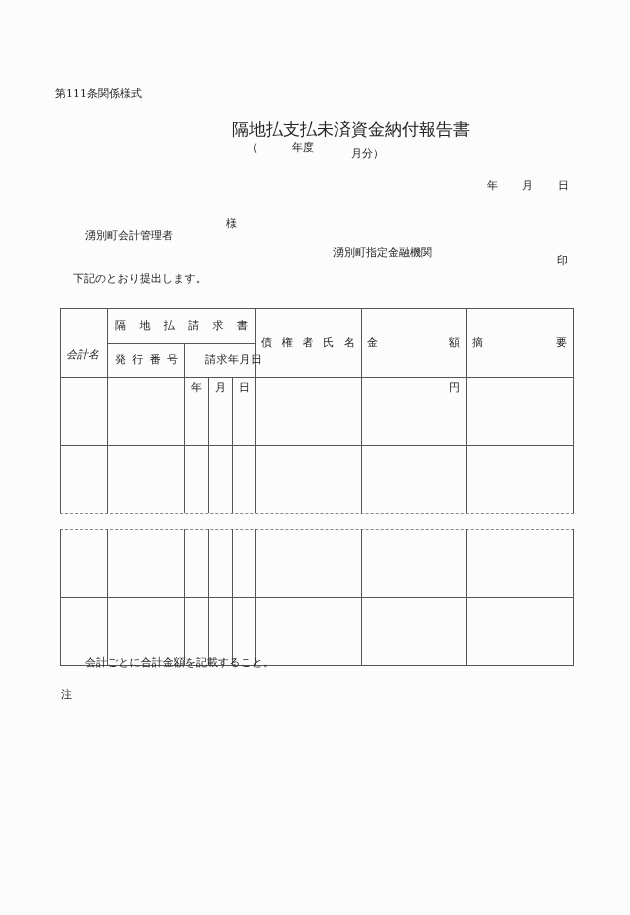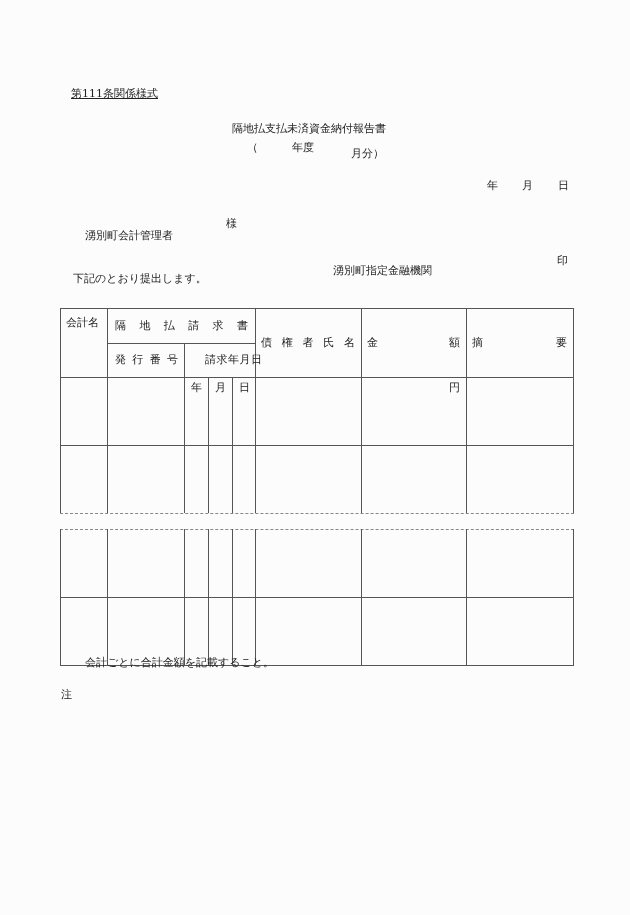--- a/index.html
+++ b/index.html
@@ -2,31 +2,31 @@
 <html><head>
 <meta charset="utf-8">
 <style>
   html, body { margin: 0; padding: 0; }
   body {
     width: 630px; height: 915px; background: #fcfcfc;
     font-family: "DejaVu Serif", "Liberation Serif", serif;
     color: #222; position: relative; overflow: hidden;
   }
   .abs { position: absolute; white-space: nowrap; font-size: 11px; line-height: 14px; }
-  .title { font-size: 11px; }
+  .title { font-size: 17px; }
   .spread { display: flex; justify-content: space-between; }
   .hline { position: absolute; height: 0; border-top: 1px solid #555; }
   .vline { position: absolute; width: 0; border-left: 1px solid #555; }
   .dash { position: absolute; height: 0; border-top: 1px dashed #888; }
   .cell-text { position: absolute; font-size: 11px; line-height: 14px; white-space: nowrap; }
 </style>
 </head>
 <body>
 
-<div class="abs" style="left:71px; top:87px;text-decoration:underline;">第111条関係様式</div>
+<div class="abs" style="left:55px; top:87px;">第111条関係様式</div>
 
 <div class="abs title" style="left:232px; top:122px;">隔地払支払未済資金納付報告書</div>
 
 <div>
   <span class="abs" style="left:247px; top:141px;">（</span>
   <span class="abs" style="left:292px; top:141px;">年度</span>
   <span class="abs" style="left:351px; top:147px;">月分）</span>
 </div>
 
 <div>
@@ -34,21 +34,21 @@
   <span class="abs" style="left:522px; top:179px;">月</span>
   <span class="abs" style="left:558px; top:179px;">日</span>
 </div>
 
 <div>
   <span class="abs" style="left:85px; top:217px;margin-top:12px;">湧別町会計管理者</span>
   <span class="abs" style="left:226px; top:217px;">様</span>
 </div>
 
 <div>
-  <span class="abs" style="left:333px; top:264px;">湧別町指定金融機関</span>
+  <span class="abs" style="left:333px; top:246px;">湧別町指定金融機関</span>
   <span class="abs" style="left:557px; top:254px;">印</span>
 </div>
 
 <div class="abs" style="left:73px; top:272px;">下記のとおり提出します。</div>
 
 <div>
 
   <div class="hline" style="left:60px; top:308px; width:514px;"></div>
   <div class="hline" style="left:107px; top:343px; width:148px;"></div>
   <div class="hline" style="left:60px; top:377px; width:514px;"></div>
@@ -71,21 +71,21 @@
   <div class="vline" style="left:60px; top:529px; height:136px;"></div>
   <div class="vline" style="left:107px; top:529px; height:136px;"></div>
   <div class="vline" style="left:184px; top:529px; height:136px;"></div>
   <div class="vline" style="left:208px; top:529px; height:136px;"></div>
   <div class="vline" style="left:232px; top:529px; height:136px;"></div>
   <div class="vline" style="left:255px; top:529px; height:136px;"></div>
   <div class="vline" style="left:361px; top:529px; height:136px;"></div>
   <div class="vline" style="left:466px; top:529px; height:136px;"></div>
   <div class="vline" style="left:573px; top:529px; height:136px;"></div>
 
-  <div class="cell-text" style="left:66px; top:316px;">会計名</div>
+  <div class="cell-text" style="left:66px; top:348px;font-style:italic;">会計名</div>
 
   <div class="cell-text spread" style="left:115px; top:319px; width:133px;">
     <span>隔</span>
     <span>地</span>
     <span>払</span>
     <span>請</span>
     <span>求</span>
     <span>書</span>
   </div>
 

